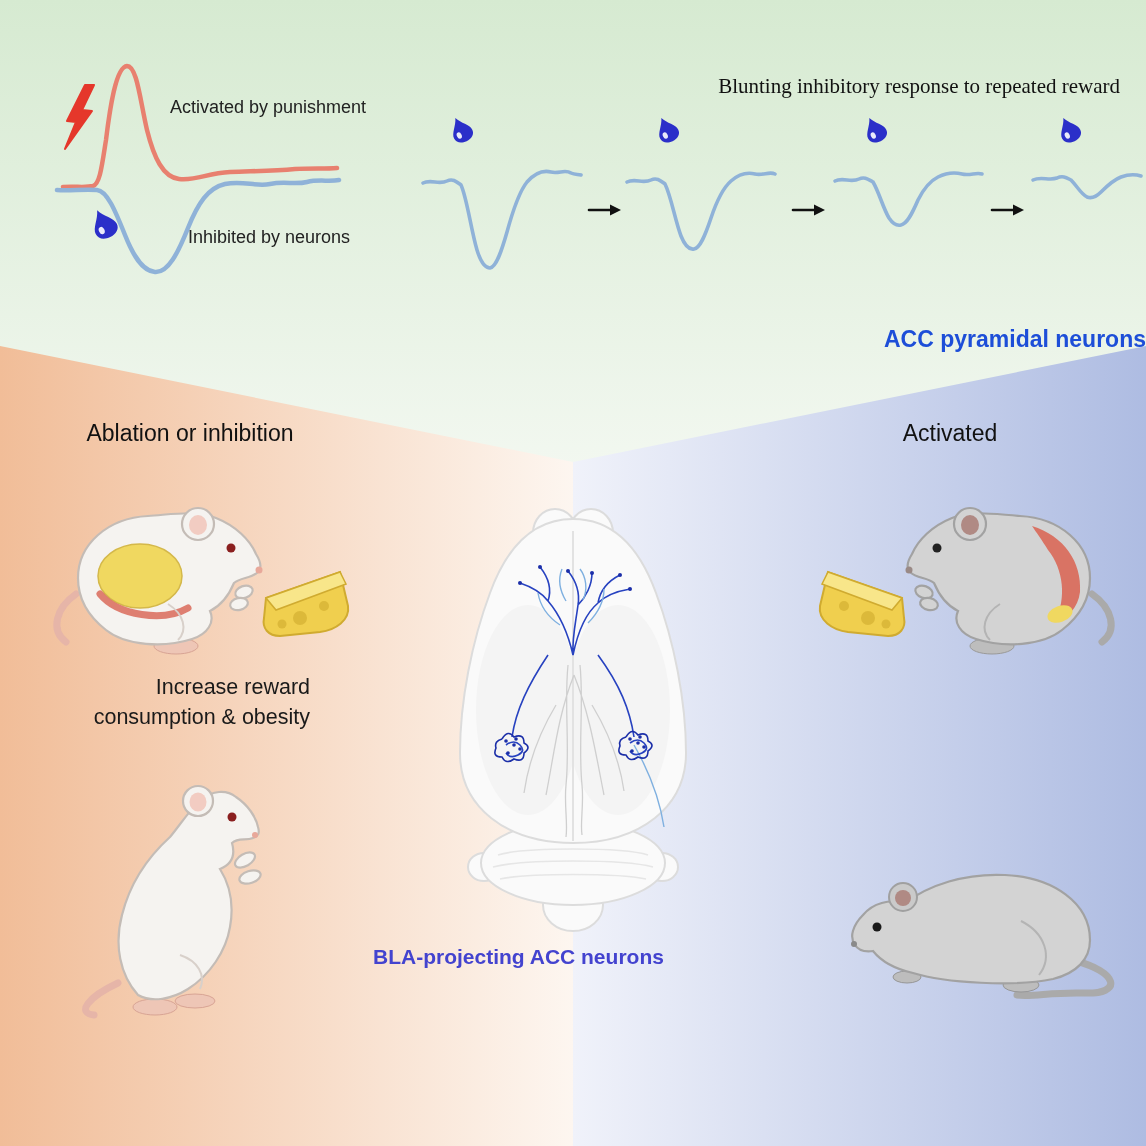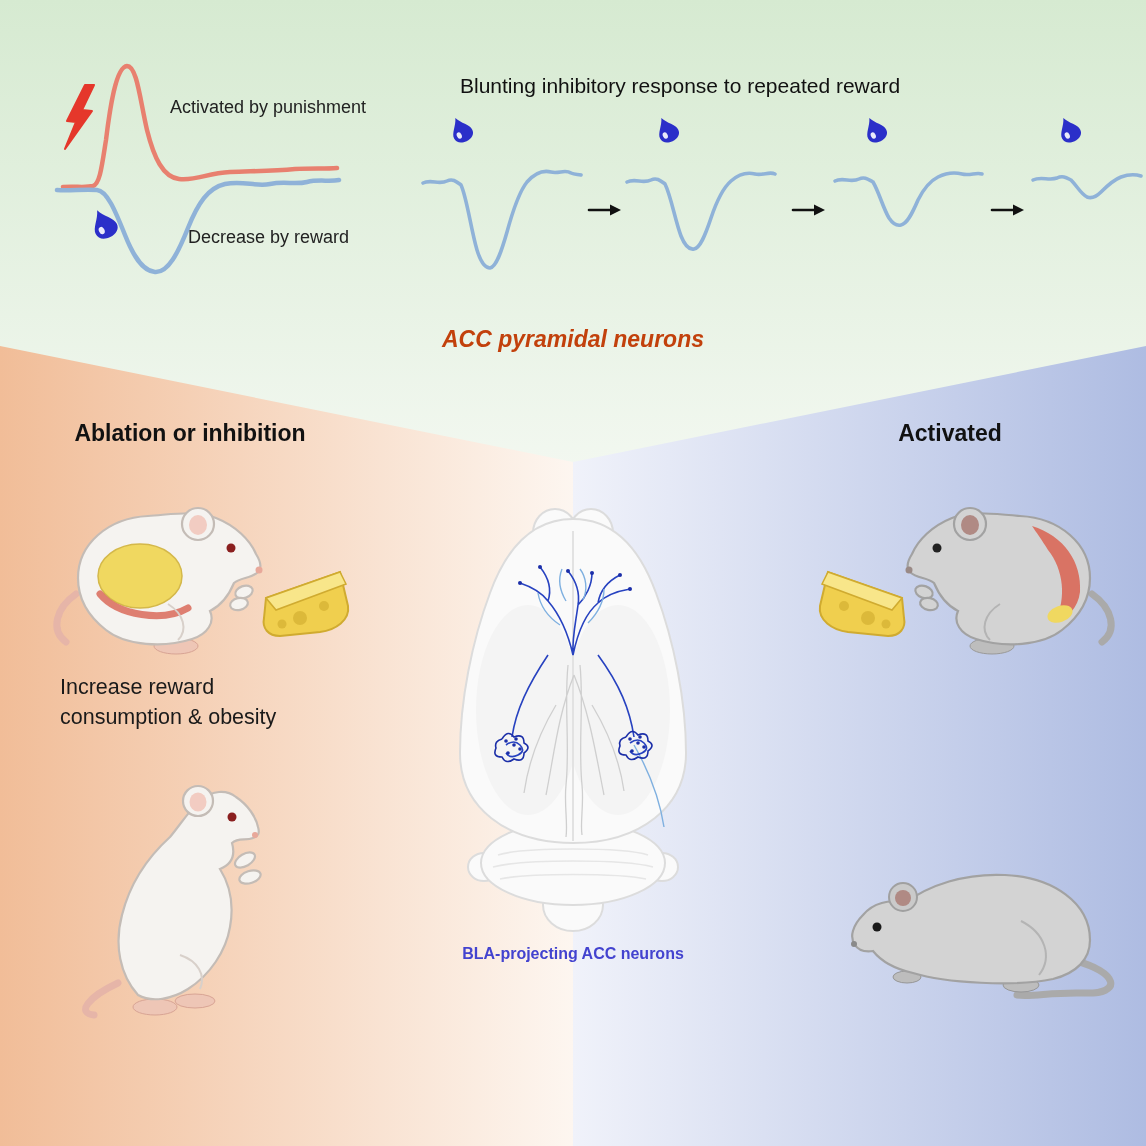--- a/index.html
+++ b/index.html
@@ -4,26 +4,26 @@
 <style>
   * { margin:0; padding:0; box-sizing:border-box; }
   html,body { background:#ffffff; }
   body {
     width:1146px; height:1146px;
     font-family:"Liberation Sans", sans-serif;
     color:#1a1a1a; overflow:hidden;
   }
   .canvas { position:relative; width:1146px; height:1146px; }
   .abs { position:absolute; }
-  .title { font-size:21px; color:#111; text-align:left; }
-  .heading { font-size:23px; font-weight:bold; color:#111; text-align:center; }
-  .center-label { font-size:23px; font-weight:bold; color:#c2410c; text-align:center;font-style:italic; }
-  .caption { font-size:21.5px; color:#1a1a1a; text-align:left; line-height:1.4; }
+  .title { font-size:21px; color:#111; text-align:right;font-family:Liberation Serif, serif; }
+  .heading { font-size:23px; font-weight:normal; color:#111; text-align:center; }
+  .center-label { font-size:23px; font-weight:bold; color:#1d4ed8; text-align:right; }
+  .caption { font-size:21.5px; color:#1a1a1a; text-align:right; line-height:1.4; }
   .small-label { font-size:18px; color:#222; white-space:nowrap;text-align:right; }
-  .bla-label { font-size:16px; font-weight:bold; text-align:center; color:var(--bla_label, #4343cf); }
+  .bla-label { font-size:21px; font-weight:bold; color:var(--bla_label, #4343cf); }
 
   .trace-red  { fill:none; stroke:var(--punishment_trace,#e8806f); stroke-width:4.5; stroke-linecap:round; }
   .trace-blue { fill:none; stroke:var(--reward_trace,#8fb2d8); stroke-width:4.5; stroke-linecap:round; }
   .trace-blue-sm { fill:none; stroke:var(--reward_trace,#8fb2d8); stroke-width:3.6; stroke-linecap:round; }
   .arrow-line { stroke:#111; stroke-width:2.6; stroke-linecap:round; }
   .arrow-head { fill:#111; }
   .bolt { fill:var(--lightning_red,#e5372b); stroke:var(--lightning_red,#e5372b); stroke-width:2; stroke-linejoin:round; }
 
   .brain-part { fill:#fafafa; stroke:#dcdcdc; stroke-width:2; }
   .brain-shade { fill:#f4f4f4; stroke:none; }
@@ -84,21 +84,21 @@
     <g>
       <polygon class="bolt" points="40,40 22,76 31,77 20,104 47,66 37,65 49,40"></polygon>
     </g>
     <path class="trace-red" d="M18,142 C30,141 40,143 48,141 C55,139 57,120 61,95 C65,62 71,22 82,21 C92,21 95,55 102,85 C109,113 118,132 134,134 C152,136 162,128 185,127 C210,126 228,126 250,124 C268,123 280,124 292,123"></path>
     <path class="trace-blue" d="M12,145 C25,146 38,144 52,145 C62,146 70,165 80,190 C88,210 97,226 110,227 C123,228 133,208 143,183 C153,158 163,143 180,139 C198,135 210,142 225,139 C240,136 250,140 262,137 C274,134 284,137 294,135"></path>
     <g transform="translate(40,170) rotate(-26)">
       <use href="#drop" width="26" height="32"></use>
     </g>
   </svg>
   <div class="abs small-label" style="left:170px;top:97px">Activated by punishment</div>
-  <div class="abs small-label" style="left:188px;top:227px">Decrease by reward</div>
+  <div class="abs small-label" style="left:188px;top:227px">Inhibited by neurons</div>
 
   <div class="abs title" style="left:460px;top:74px;width:660px">Blunting inhibitory response to repeated reward</div>
   <svg class="abs" style="left:415px;top:110px" width="731" height="180" viewBox="0 0 731 180">
 
     <g transform="translate(30,12) rotate(-26) scale(0.92)">
         <use href="#drop" width="24" height="30"></use>
       </g>
     <path class="trace-blue-sm" d="M8,73 C16,69 24,75 32,71 C38,68 42,72 46,75 C52,88 56,120 62,140 C66,153 70,158 75,158 C81,157 86,143 92,122 C98,100 104,82 112,72 C120,63 128,60 136,62 C144,64 150,59 156,63 C160,65 163,64 166,65"></path>
     <g>
       <line class="arrow-line" x1="174" y1="100" x2="198" y2="100"></line>

